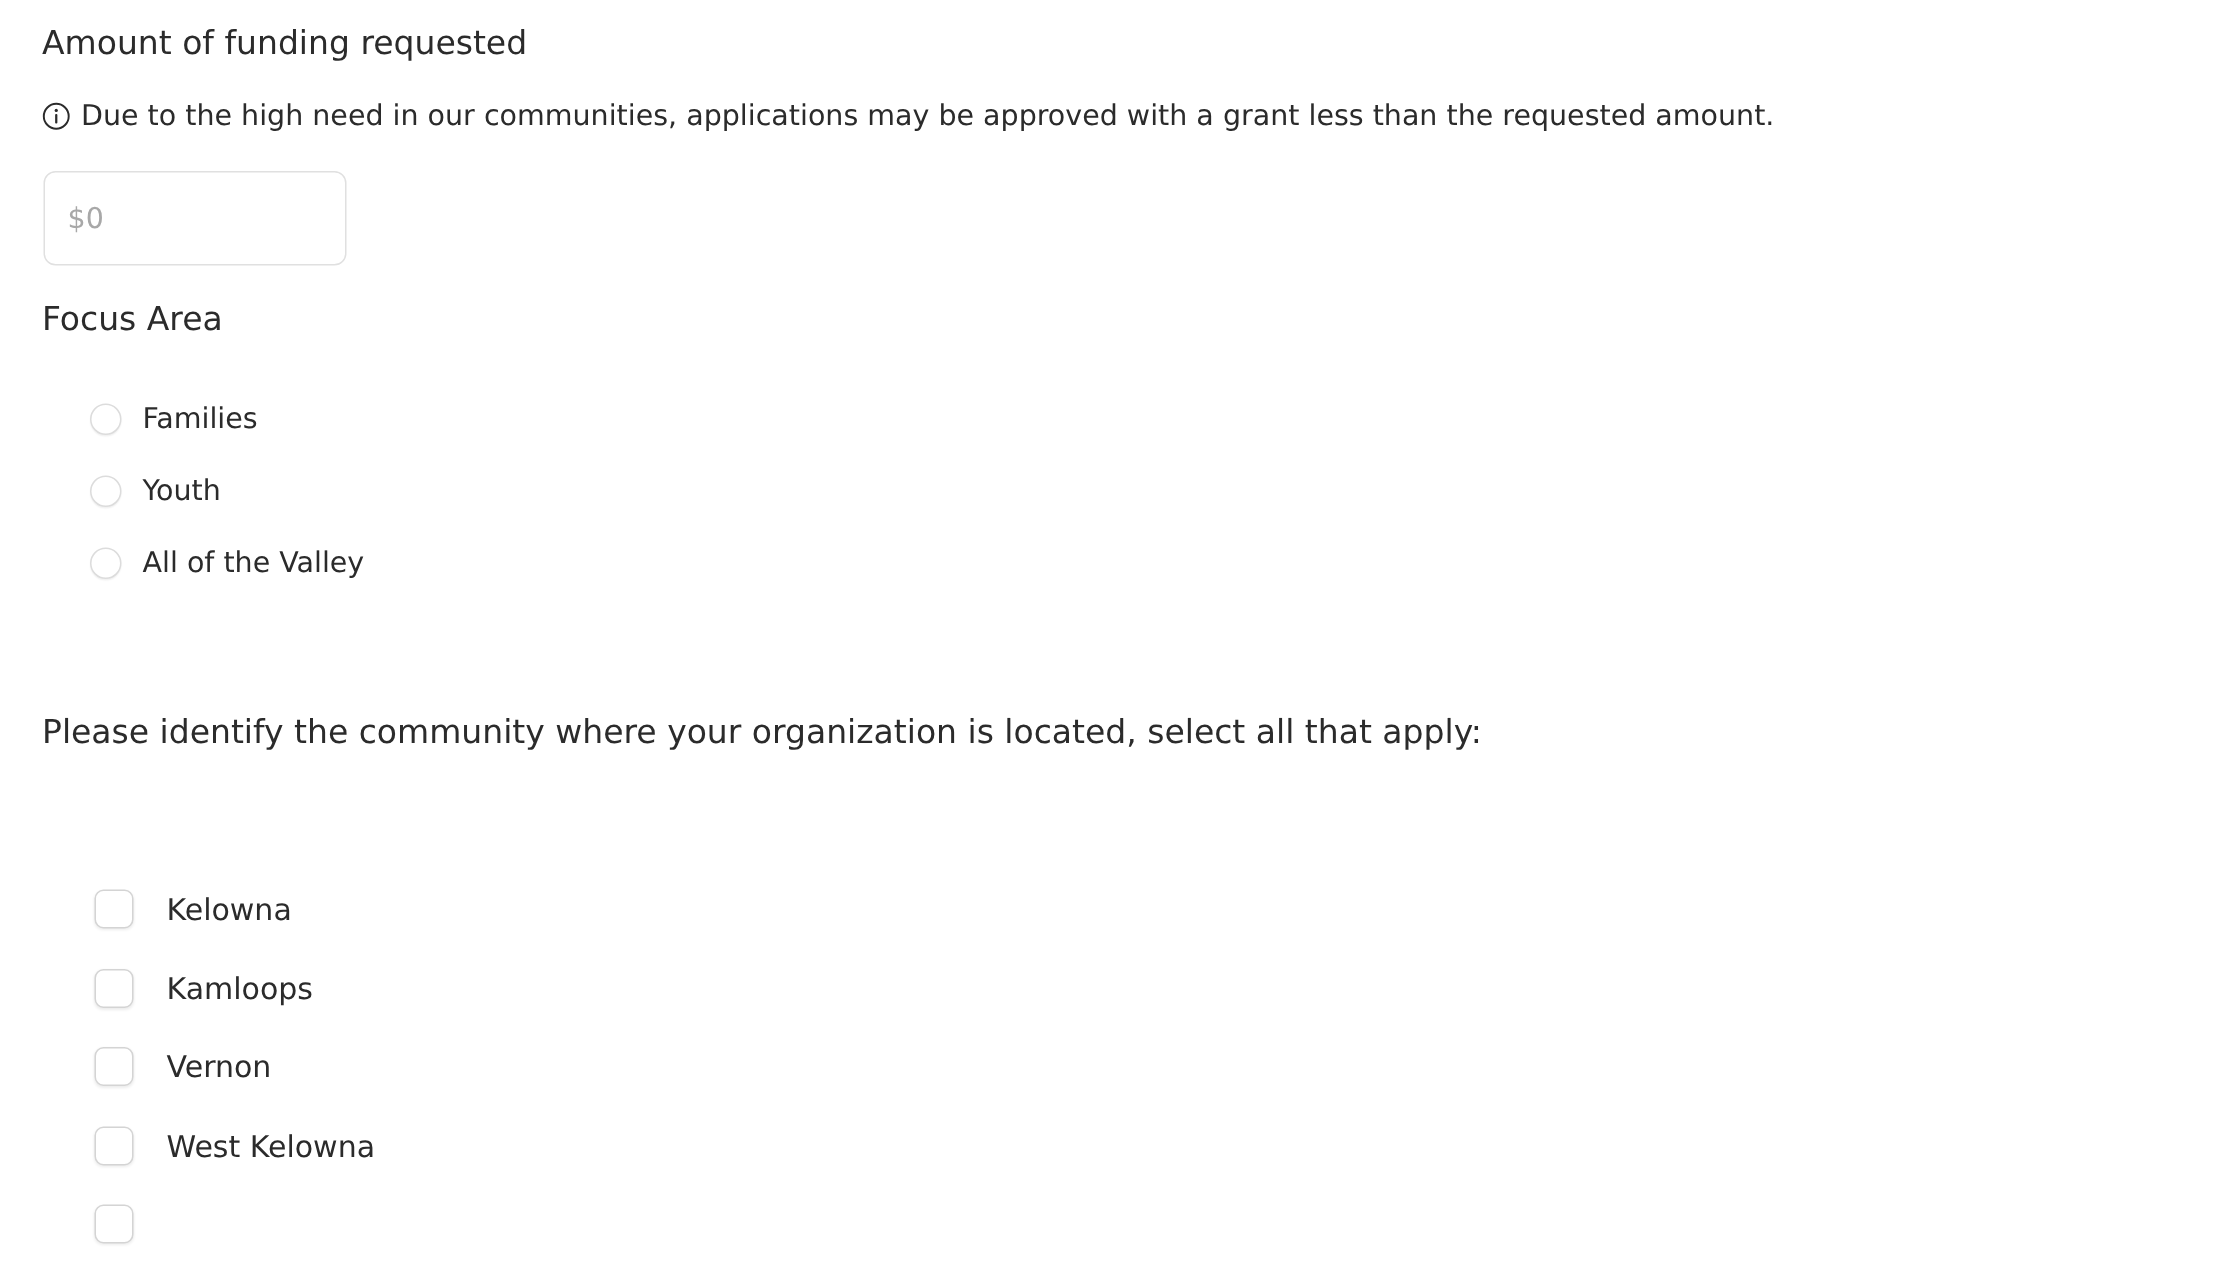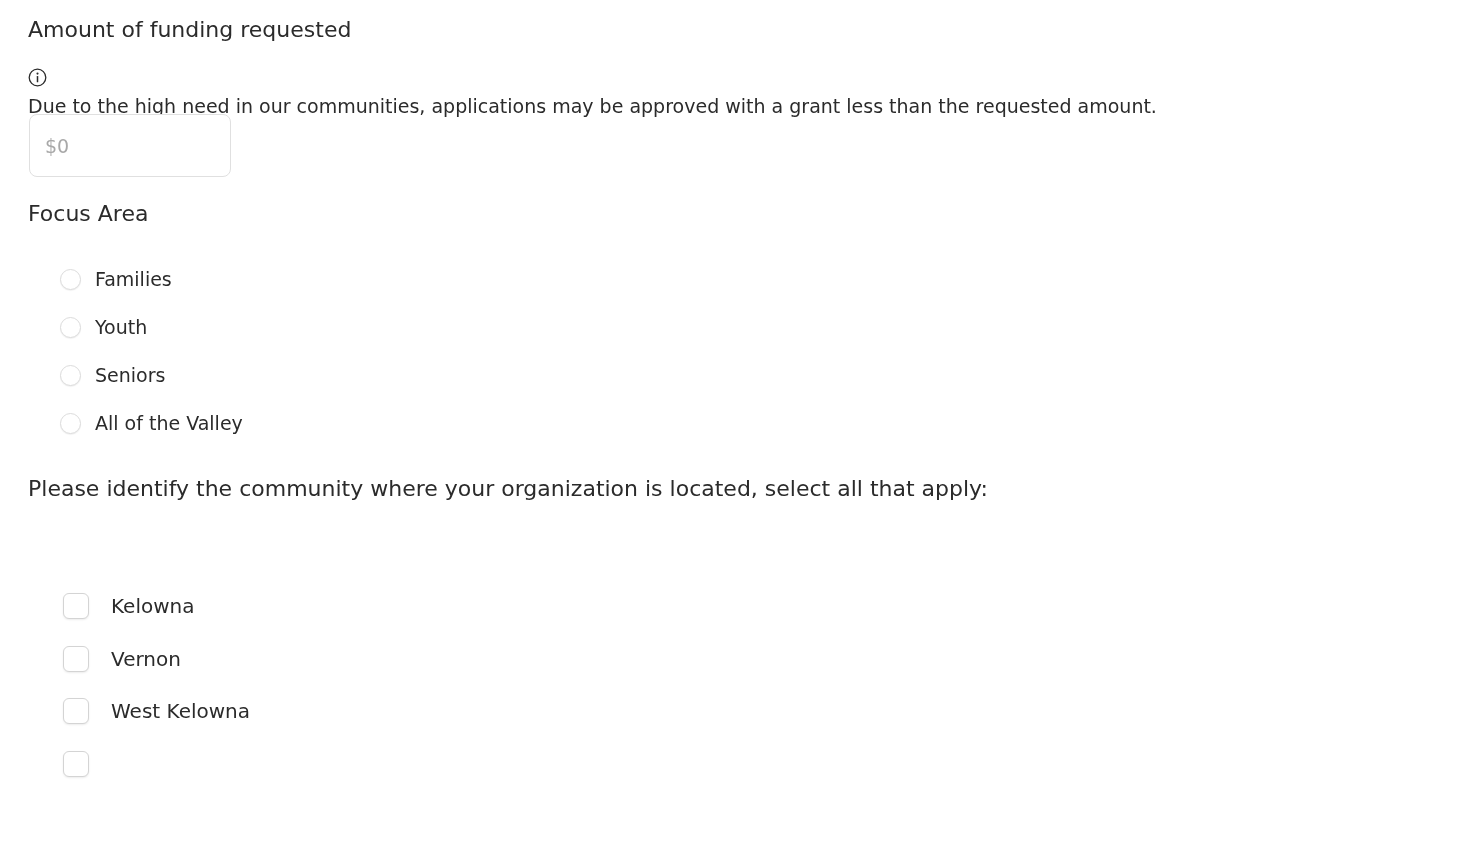--- a/index.html
+++ b/index.html
@@ -153,21 +153,21 @@
     white-space: nowrap;
   }
 </style>
 </head>
 <body>
 
 <div class="form-page">
 
   <div class="section-heading" style="top:18px;">Amount of funding requested</div>
 
-  <div class="helper-row" style="top:65px;flex-direction:column;">
+  <div class="helper-row" style="top:65px;">
     <span class="info-icon">
       <svg width="19" height="19" viewBox="0 0 19 19" aria-hidden="true">
         <circle cx="9.5" cy="9.5" r="8.3" fill="none" stroke="#2b2b2b" stroke-width="1.3"></circle>
         <circle cx="9.5" cy="5.6" r="1.05" fill="#2b2b2b"></circle>
         <rect x="8.75" y="8" width="1.5" height="6.3" rx="0.6" fill="#2b2b2b"></rect>
       </svg>
     </span>
     <span>Due to the high need in our communities, applications may be approved with a grant less than the requested amount.</span>
   </div>
 
@@ -180,42 +180,42 @@
     <div class="radio-row">
       <span class="radio-mark"></span>
       <span class="radio-label">Families</span>
     </div>
 
     <div class="radio-row">
       <span class="radio-mark"></span>
       <span class="radio-label">Youth</span>
     </div>
 
-    <div class="radio-row">
-      <span class="radio-mark"></span>
-      <span class="radio-label">Seniors</span>
-    </div>
 
     <div class="radio-row">
       <span class="radio-mark"></span>
       <span class="radio-label">All of the Valley</span>
     </div>
 
   </div>
 
   <div class="section-heading" style="top:477px;">Please identify the community where your organization is located, select all that apply:</div>
 
 
   <div class="checkbox-group">
 
     <div class="checkbox-row">
       <span class="checkbox-mark"></span>
       <span class="checkbox-label">Kelowna</span>
     </div>
 
+    <div class="checkbox-row">
+      <span class="checkbox-mark"></span>
+      <span class="checkbox-label">Kamloops</span>
+    </div>
 
     <div class="checkbox-row">
       <span class="checkbox-mark"></span>
       <span class="checkbox-label">Vernon</span>
     </div>
 
 
     <div class="checkbox-row">
       <span class="checkbox-mark"></span>
       <span class="checkbox-label">West Kelowna</span>

